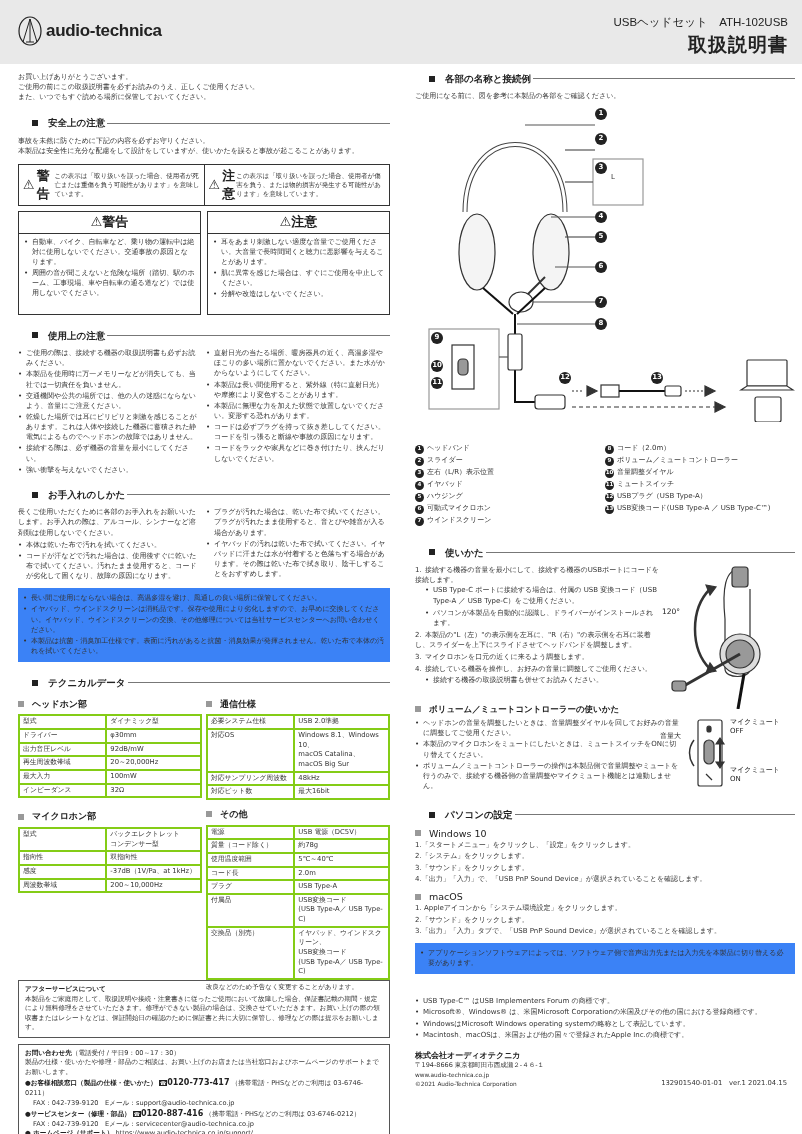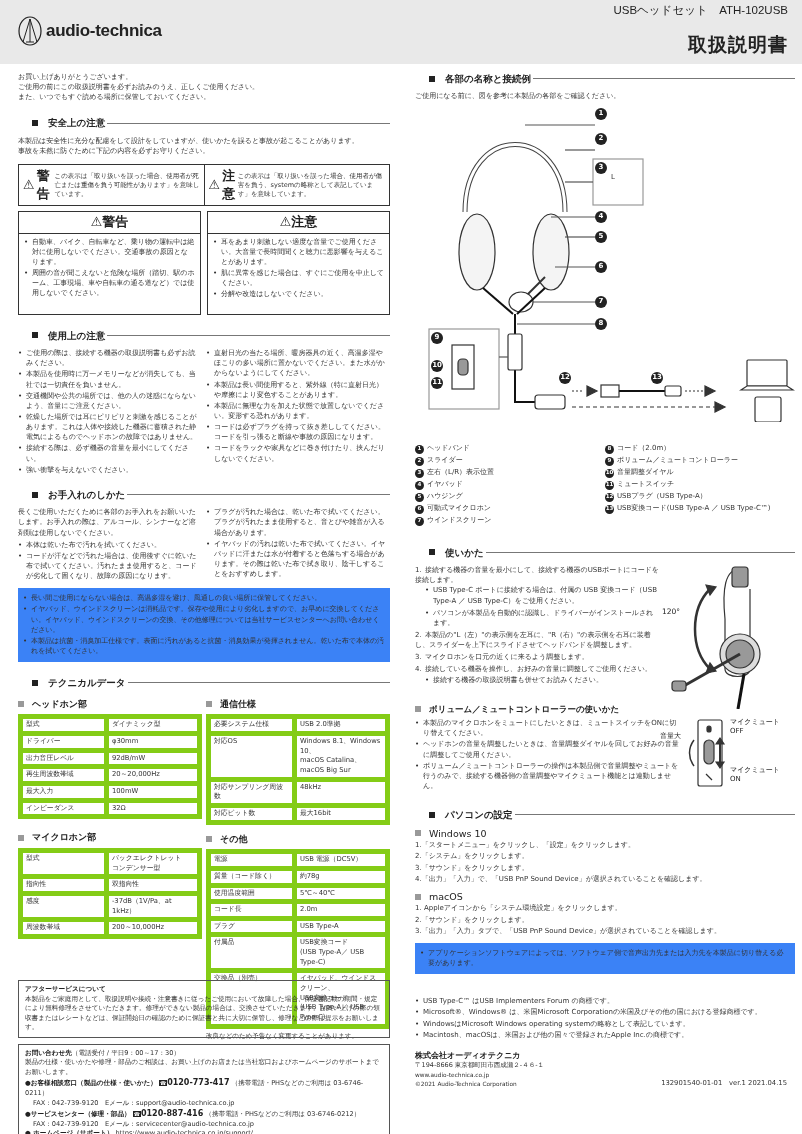--- a/index.html
+++ b/index.html
@@ -3,21 +3,21 @@
 <meta charset="utf-8">
 <style>
   * { box-sizing: border-box; margin: 0; padding: 0; }
   html, body { width: 802px; height: 1134px; background: #ffffff; overflow: hidden; }
   body { font-family: "DejaVu Sans", "Liberation Sans", sans-serif; color: #222; font-size: 7px; line-height: 1.42; position: relative; }
 
   .header { position: absolute; left: 0; top: 0; width: 802px; height: 64px; background: #e9e9e9; }
   .logo { position: absolute; left: 18px; top: 16px; display: flex; align-items: center; }
   .logo-mark { width: 24px; height: 30px; }
   .logo-text { font-family: "Liberation Sans", sans-serif; font-weight: bold; font-size: 17px; color: #222; margin-left: 4px; letter-spacing: -0.3px; }
-  .product-line { position: absolute; right: 14px; top: 2px; font-size: 11.5px; color: #222; font-family: "Liberation Sans", sans-serif; }
+  .product-line { position: absolute; right: 14px; top: 14px; font-size: 11.5px; color: #222; font-family: "Liberation Sans", sans-serif; }
   .doc-title { position: absolute; right: 14px; top: 31px; font-size: 19px; font-weight: bold; color: #222; letter-spacing: 1px; }
 
   .col-left { position: absolute; left: 18px; top: 72px; width: 372px; }
   .col-right { position: absolute; left: 415px; top: 72px; width: 380px; }
 
   .p { font-size: 7px; line-height: 1.45; color: #333; }
   .section-h { display: flex; align-items: center; margin-left: 14px; font-size: 9.5px; font-weight: bold; color: #222; }
   .section-h .sq { width: 6px; height: 6px; background: #222; margin-right: 10px; }
   .section-h .line { flex: 1; border-top: 1px solid #777; margin-left: 2px; }
 
@@ -39,21 +39,21 @@
   ul.blist { list-style: none; }
   ul.blist li { position: relative; padding-left: 8px; font-size: 7px; line-height: 1.45; color: #333; margin-bottom: 1px; }
   ul.blist li::before { content: "•"; position: absolute; left: 0; top: 0; }
 
   .two-col { display: flex; gap: 4px; }
   .two-col > div { flex: 1; }
 
   .gray-panel { background: #3b82f6; padding: 5px 5px; }
 
   table.spec { border-collapse: collapse; width: 100%; font-size: 6.8px; }
-  table.spec td { border: 5px solid #84cc16; padding: 1px 3px; vertical-align: top; height: 13px; color: #333; }
+  table.spec td { border: 2px solid #84cc16; padding: 1px 3px; vertical-align: top; height: 13px; color: #333; }
   table.spec td.k { width: 48%; }
 
   .note-box { border: 1px solid #555; padding: 4px 6px; font-size: 6.6px; line-height: 1.45; color: #333; }
   .note-box b { color: #222; }
 
   .figure { position: relative; width: 380px; height: 340px; }
   .num { position: absolute; width: 12px; height: 12px; border-radius: 50%; background: #222; color: #fff; font-size: 7px; font-weight: bold; display: flex; align-items: center; justify-content: center; }
 
   .parts { display: flex; font-size: 7px; color: #333; }
   .parts .pc { flex: 1; }
@@ -92,38 +92,38 @@
     <div class="p">ご使用の前にこの取扱説明書を必ずお読みのうえ、正しくご使用ください。</div>
     <div class="p">また、いつでもすぐ読める場所に保管しておいてください。</div>
   </div>
 
   <div class="section-h">
     <span class="sq"></span>
     <span>安全上の注意</span>
     <span class="line"></span>
   </div>
   <div style="margin-top:6px; margin-bottom:8px;">
+    <div class="p">事故を未然に防ぐために下記の内容を必ずお守りください。</div>
     <div class="p">本製品は安全性に充分な配慮をして設計をしていますが、使いかたを誤ると事故が起こることがあります。</div>
-    <div class="p">事故を未然に防ぐために下記の内容を必ずお守りください。</div>
   </div>
 
   <div class="legend-box">
     <div class="legend-cell">
       <div class="legend-label">
           <span class="tri">⚠</span>
           <span>警告</span>
         </div>
       <div class="legend-text">この表示は「取り扱いを誤った場合、使用者が死亡または重傷を負う可能性があります」を意味しています。</div>
     </div>
     <div class="legend-cell">
       <div class="legend-label">
           <span class="tri">⚠</span>
           <span>注意</span>
         </div>
-      <div class="legend-text">この表示は「取り扱いを誤った場合、使用者が傷害を負う、systemの略称として表記しています」を意味しています。</div>
+      <div class="legend-text">この表示は「取り扱いを誤った場合、使用者が傷害を負う、または物的損害が発生する可能性があります」を意味しています。</div>
     </div>
   </div>
 
   <div class="warn-wrap" style="margin-top:5px;">
     <div class="warn-box">
       <div class="warn-title"><span>⚠</span><span>警告</span></div>
       <div class="warn-body">
         <ul class="blist">
           <li>自動車、バイク、自転車など、乗り物の運転中は絶対に使用しないでください。交通事故の原因となります。</li>
           <li>周囲の音が聞こえないと危険な場所（踏切、駅のホーム、工事現場、車や自転車の通る道など）では使用しないでください。</li>
@@ -523,22 +523,22 @@
       </svg>
     </div>
   </div>
 
   <div class="sub-h" style="margin-top:8px; font-size:8.5px;">
       <span class="sq"></span>
       <span>ボリューム／ミュートコントローラーの使いかた</span>
     </div>
   <div style="display:flex; margin-top:3px;">
     <ul class="blist" style="width:265px;">
+      <li>ヘッドホンの音量を調整したいときは、音量調整ダイヤルを回してお好みの音量に調整してご使用ください。</li>
       <li>本製品のマイクロホンをミュートにしたいときは、ミュートスイッチをONに切り替えてください。</li>
-      <li>ヘッドホンの音量を調整したいときは、音量調整ダイヤルを回してお好みの音量に調整してご使用ください。</li>
       <li>ボリューム／ミュートコントローラーの操作は本製品側で音量調整やミュートを行うのみで、接続する機器側の音量調整やマイクミュート機能とは連動しません。</li>
     </ul>
     <div style="position:relative; flex:1; height:80px;">
       <span style="position:absolute; left:-20px; top:14px; font-size:7px;">音量大</span>
       <svg width="40" height="80" viewBox="0 0 40 80" style="position:absolute; left:6px; top:-4px;">
         <g fill="none" stroke="#333" stroke-width="1.2">
           <rect x="12" y="6" width="24" height="66" rx="2" fill="#fff"></rect>
           <rect x="18" y="26" width="10" height="24" rx="5" fill="#999"></rect>
           <path d="M8 26 C2 34, 2 44, 8 52" stroke-width="1.5"></path>
           <path d="M34 28 L34 50" stroke-width="2"></path>

